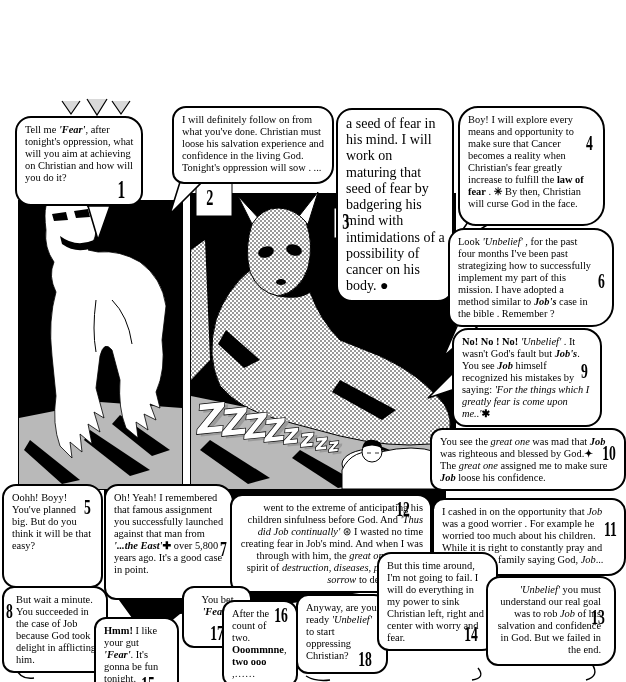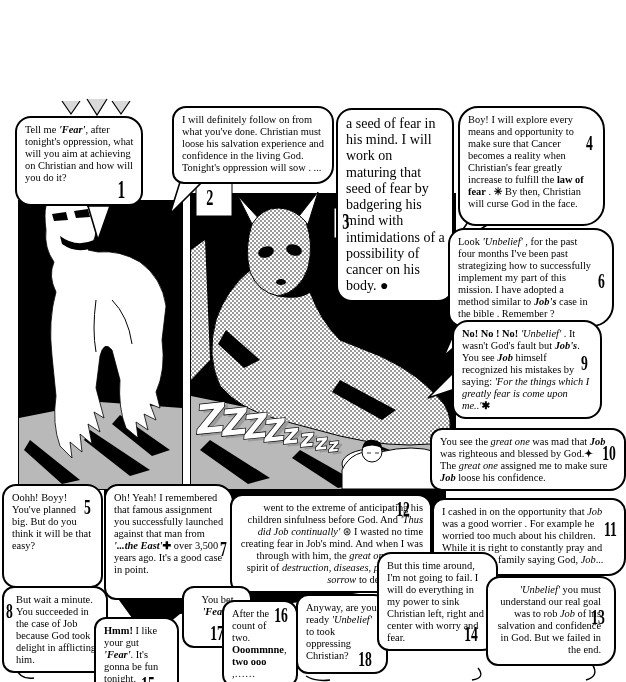--- a/index.html
+++ b/index.html
@@ -158,37 +158,37 @@
   <div class="bubble" style="left:458px;top:106px;width:147px;min-height:120px;border-radius:20px 24px 22px 18px;">
     <p class="b-txt"><span class="sg-n">Boy! I will explore every means and opportunity to make sure that Cancer becomes a reality when Christian's fear greatly increase to fulfill the </span><span class="sg-b">law of fear</span><span class="sg-n"> . </span><span class="sg-b">✳</span><span class="sg-n"> By then, Christian will curse  God in the face.</span></p>
     <span class="b-num" style="right:8px;top:24px;">4</span>
   </div>
 
   <div class="bubble" style="left:448px;top:228px;width:166px;min-height:98px;border-radius:16px 20px 22px 14px;">
     <p class="b-txt" style="padding-right:10px;"><span class="sg-n">Look  </span><span class="sg-i">'Unbelief'</span><span class="sg-n"> , for the past four months I've been past strategizing how to successfully implement my part of this mission. I have adopted a method similar to </span><span class="sg-bi">Job's</span><span class="sg-n"> case in the bible . Remember ?</span></p>
     <span class="b-num" style="right:5px;top:40px;">6</span>
   </div>
 
-  <div class="bubble" style="left:452px;top:320px;width:150px;min-height:98px;border-radius:16px 18px 16px 14px;">
+  <div class="bubble" style="left:452px;top:328px;width:150px;min-height:98px;border-radius:16px 18px 16px 14px;">
     <p class="b-txt"><span class="sg-b">No! No ! No! </span><span class="sg-i">'Unbelief'</span><span class="sg-n"> . It wasn't God's fault but </span><span class="sg-bi">Job's</span><span class="sg-n">. You see </span><span class="sg-bi">Job</span><span class="sg-n"> himself recognized his mistakes by saying: </span><span class="sg-i">'For the things which I greatly fear is come upon me..'</span><span class="sg-b">✱</span></p>
     <span class="b-num" style="right:10px;top:30px;">9</span>
   </div>
 
   <div class="bubble" style="left:430px;top:428px;width:196px;min-height:62px;border-radius:12px 14px 16px 12px;">
     <p class="b-txt" style="padding-right:8px;"><span class="sg-n">You see the </span><span class="sg-i">great one</span><span class="sg-n"> was mad that </span><span class="sg-bi">Job</span><span class="sg-n"> was righteous and blessed by God.</span><span class="sg-b">✦</span><span class="sg-n"> The </span><span class="sg-i">great one</span><span class="sg-n"> assigned me to make sure </span><span class="sg-bi">Job</span><span class="sg-n"> loose his confidence.</span></p>
     <span class="b-num" style="right:4px;top:12px;">10</span>
   </div>
 
   <div class="bubble" style="left:2px;top:484px;width:101px;min-height:104px;border-radius:14px 16px 12px 14px;">
     <p class="b-txt"><span class="sg-n">Oohh! Boyy! You've planned big. But do you think it will be that easy?</span></p>
     <span class="b-num" style="right:8px;top:10px;">5</span>
   </div>
 
   <div class="bubble" style="left:104px;top:484px;width:130px;min-height:116px;border-radius:14px 18px 14px 12px;">
-    <p class="b-txt"><span class="sg-n">Oh!  Yeah! I remembered that famous assignment you successfully launched against that man from </span><span class="sg-bi">'...the East'</span><span class="sg-b">✚</span><span class="sg-n">  over 3,500 years ago. It's a  good case in point.</span></p>
+    <p class="b-txt"><span class="sg-n">Oh!  Yeah! I remembered that famous assignment you successfully launched against that man from </span><span class="sg-bi">'...the East'</span><span class="sg-b">✚</span><span class="sg-n">  over 5,800 years ago. It's a  good case in point.</span></p>
     <span class="b-num" style="right:3px;top:52px;">7</span>
   </div>
 
   <div class="bubble" style="left:230px;top:494px;width:202px;min-height:90px;border-radius:12px 14px 14px 12px;text-align:right;">
     <p class="b-txt"><span class="sg-n">went to the extreme of anticipating his children sinfulness before  God. And </span><span class="sg-i">'Thus did Job continually'</span><span class="sg-n"> ⊛ I wasted no time creating fear in Job's mind. And when I was through with him, the </span><span class="sg-i">great one</span><span class="sg-n"> sent the spirit of </span><span class="sg-i">destruction, diseases, poverty and sorrow</span><span class="sg-n"> to  destroy </span><span class="sg-i">Job</span><span class="sg-n"> .</span></p>
     <span class="b-num" style="right:16px;top:2px;">12</span>
   </div>
 
   <div class="bubble" style="left:432px;top:498px;width:194px;min-height:78px;border-radius:12px 14px 18px 12px;">
     <p class="b-txt" style="padding-right:8px;"><span class="sg-n">I cashed in on the opportunity that </span><span class="sg-i">Job</span><span class="sg-n"> was a good worrier . For example he worried too much about his  children. While it is right to constantly pray and present one's family saying  God, </span><span class="sg-i">Job</span><span class="sg-n">...</span></p>
@@ -209,21 +209,21 @@
     <p class="b-txt"><span class="sg-n">You bet </span><span class="sg-bi">'Fear'</span><span class="sg-n">!</span></p>
     <span class="b-num" style="right:22px;bottom:2px;">17</span>
   </div>
 
   <div class="bubble" style="left:222px;top:600px;width:76px;min-height:72px;border-radius:12px 14px 12px 12px;">
     <p class="b-txt" style="padding-right:6px;"><span class="sg-n">After the count of two. </span><span class="sg-b">Ooommnne</span><span class="sg-n">, </span><span class="sg-b">two ooo</span><span class="sg-n"> ,……</span></p>
     <span class="b-num" style="right:4px;top:2px;">16</span>
   </div>
 
   <div class="bubble" style="left:296px;top:594px;width:92px;min-height:80px;border-radius:12px 14px 14px 12px;">
-    <p class="b-txt"><span class="sg-n">Anyway, are you ready </span><span class="sg-i">'Unbelief'</span><span class="sg-n"> to took oppressing Christian?</span></p>
+    <p class="b-txt"><span class="sg-n">Anyway, are you ready </span><span class="sg-i">'Unbelief'</span><span class="sg-n"> to start oppressing Christian?</span></p>
     <span class="b-num" style="right:10px;bottom:2px;">18</span>
   </div>
 
   <div class="bubble" style="left:377px;top:552px;width:121px;min-height:92px;border-radius:14px 16px 16px 12px;">
     <p class="b-txt"><span class="sg-n">But this time around, I'm not going to fail. I will do everything in my power to sink Christian left, right and center with worry and fear.</span></p>
     <span class="b-num" style="right:14px;bottom:4px;">14</span>
   </div>
 
   <div class="bubble" style="left:486px;top:576px;width:130px;min-height:90px;border-radius:14px 16px 18px 12px;">
     <p class="b-txt" style="padding-right:6px;text-align:right;"><span class="sg-i">'Unbelief'</span><span class="sg-n"> you must understand our real goal was to rob </span><span class="sg-i">Job</span><span class="sg-n"> of his salvation and confidence in God. But we failed in the end.</span></p>

